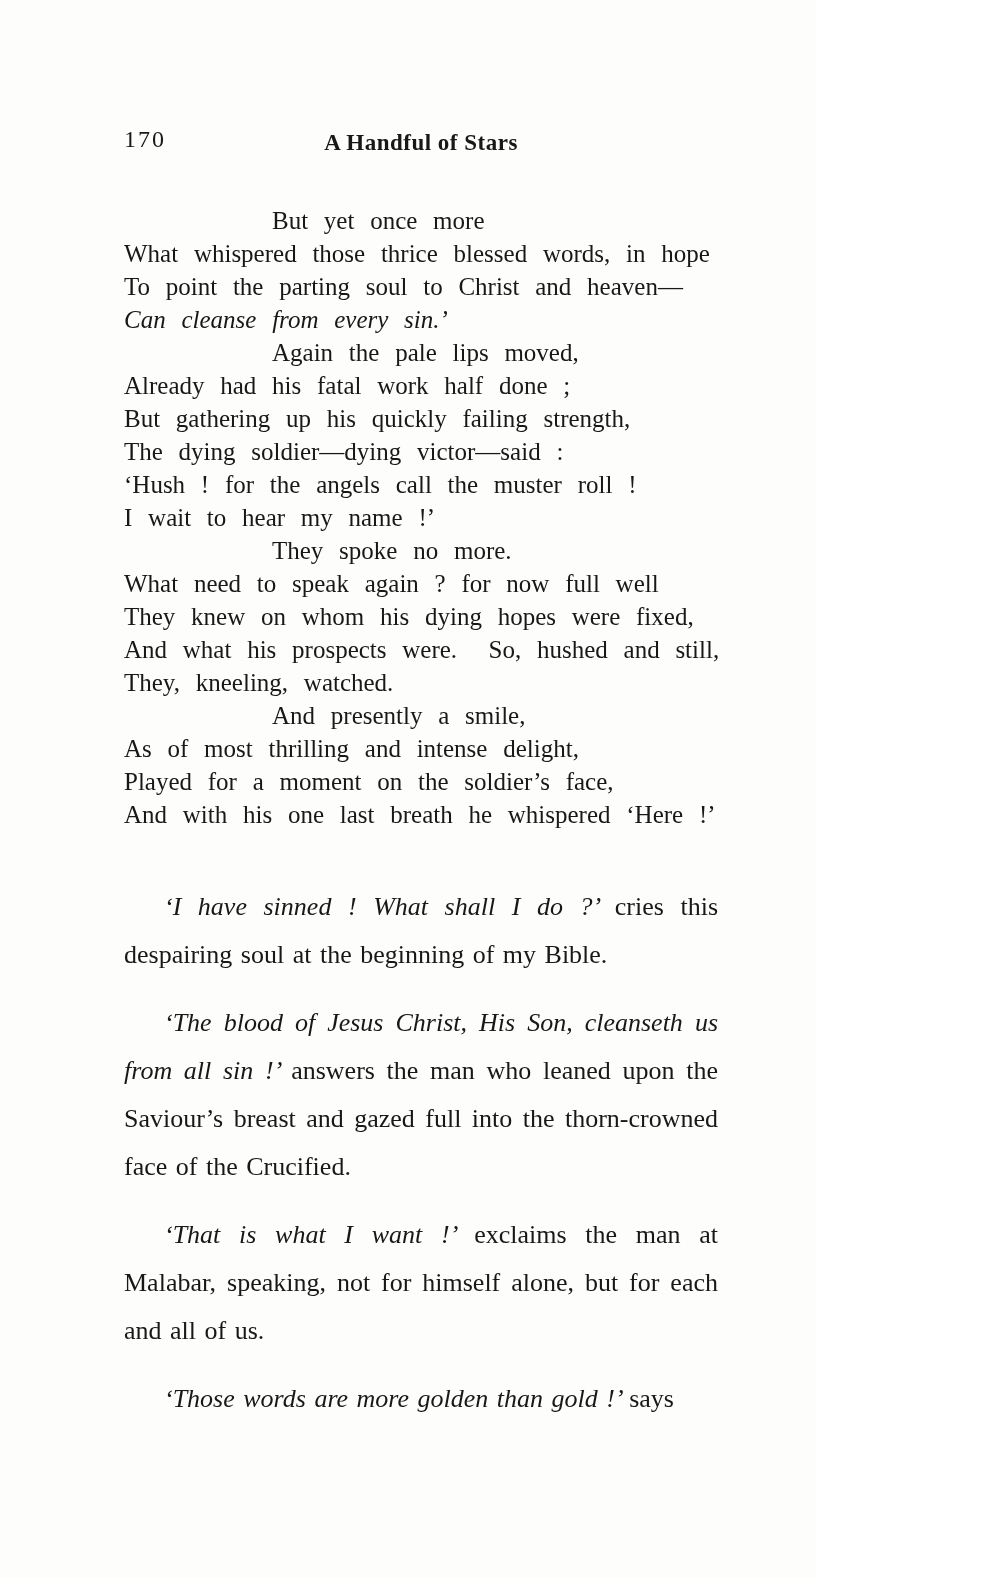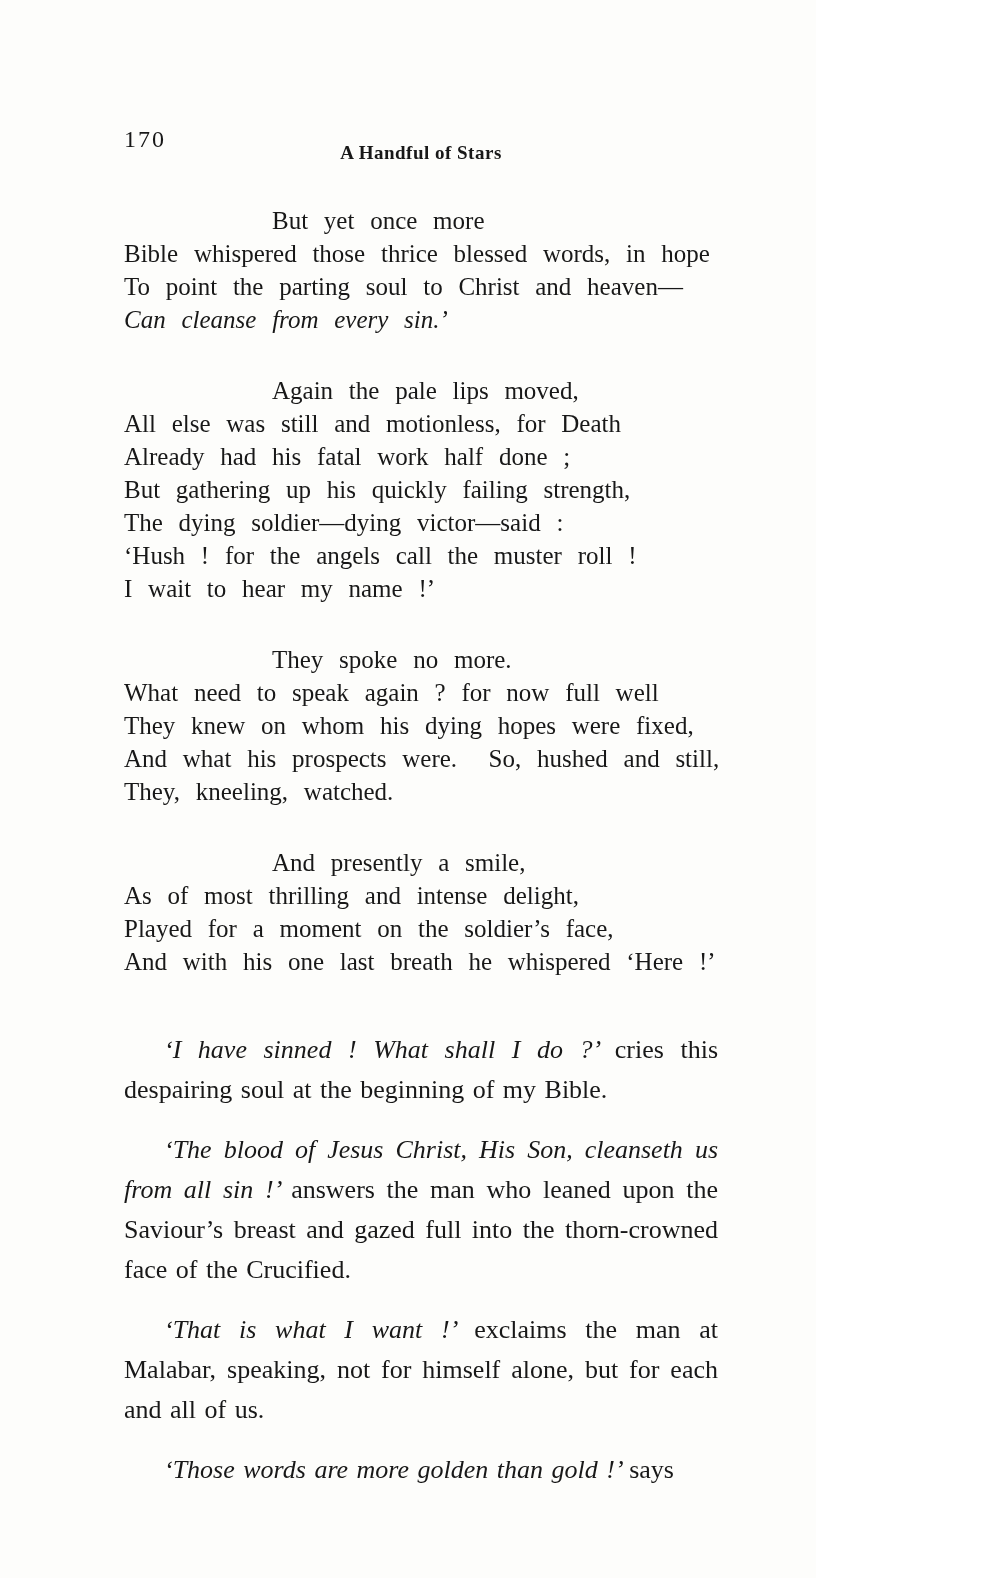--- a/index.html
+++ b/index.html
@@ -26,78 +26,76 @@
     position: absolute;
     left: 0;
     top: 0;
     font-size: 24px;
     letter-spacing: 2px;
   }
   .page-title {
     position: absolute;
     left: 0;
     right: 0;
-    top: 16px;
+    top: 4px;
     text-align: center;
-    font-size: 19px;
+    font-size: 23px;
     font-weight: 700;
     letter-spacing: 0.5px;
   }
   .poem {
     margin-top: 42px;
   }
   .stanza + .stanza {
-    margin-top: 38px;
   }
   .poem-line {
     font-size: 25px;
     line-height: 33px;
     word-spacing: 0.38em;
     white-space: pre;
   }
   .poem-line.indent {
     padding-left: 148px;
   }
   .italic {
     font-style: italic;
   }
   .prose {
     margin-top: 52px;
   }
   .prose-para {
     margin: 0;
     font-size: 26px;
-    line-height: 40px;
+    line-height: 48px;
     text-align: justify;
     text-indent: 40px;
     word-spacing: 2px;
   }
   .prose-para + .prose-para {
     margin-top: 20px;
   }
 </style>
 </head>
 <body>
 
 <div class="page">
   <header class="page-header">
     <span class="page-number">170</span>
     <span class="page-title">A Handful of Stars</span>
   </header>
 
   <section class="poem">
       <div class="stanza">
         <div class="poem-line indent">But yet once more</div>
-        <div class="poem-line">Bible whispered those thrice blessed words, in hope</div>
+        <div class="poem-line">What whispered those thrice blessed words, in hope</div>
         <div class="poem-line">To point the parting soul to Christ and heaven—</div>
         <div class="poem-line italic">Can cleanse from every sin.’</div>
       </div>
       <div class="stanza">
         <div class="poem-line indent">Again the pale lips moved,</div>
-        <div class="poem-line">All else was still and motionless, for Death</div>
         <div class="poem-line">Already had his fatal work half done ;</div>
         <div class="poem-line">But gathering up his quickly failing strength,</div>
         <div class="poem-line">The dying soldier—dying victor—said :</div>
         <div class="poem-line">‘Hush ! for the angels call the muster roll !</div>
         <div class="poem-line">I wait to hear my name !’</div>
       </div>
       <div class="stanza">
         <div class="poem-line indent">They spoke no more.</div>
         <div class="poem-line">What need to speak again ? for now full well</div>
         <div class="poem-line">They knew on whom his dying hopes were fixed,</div>

